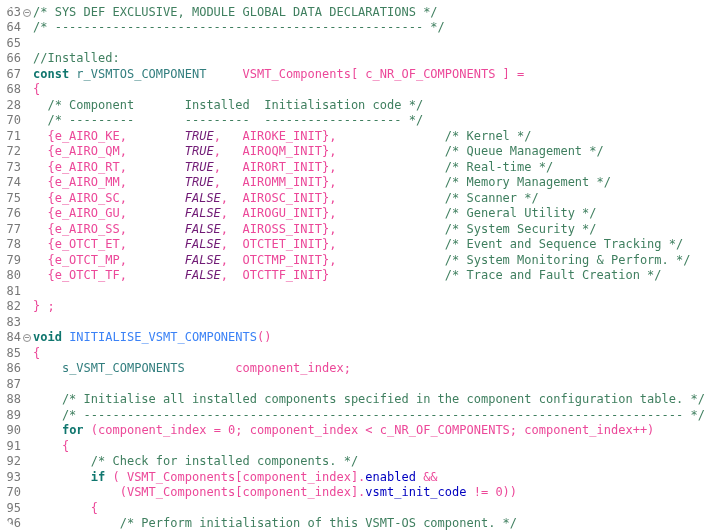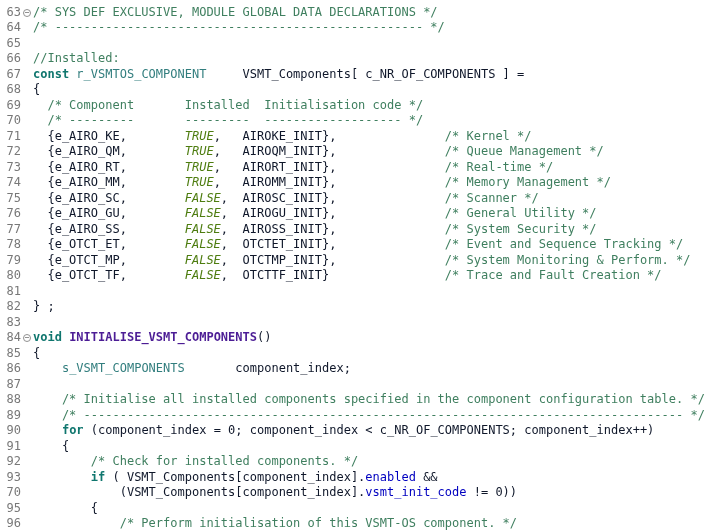--- a/index.html
+++ b/index.html
@@ -2,21 +2,21 @@
 <html><head>
 <meta charset="utf-8">
 <style>
   html, body { margin:0; padding:0; }
   body {
     width:725px; height:531px; overflow:hidden;
     background:#ffffff;
     font-family:"DejaVu Sans Mono", monospace;
   }
   .editor-viewport {
-    position:relative; width:725px; height:531px; overflow:hidden;
+    position:relative; width:725px; height:531px; overflow:hidden;border-radius:30px;
   }
   .lines {
     position:absolute; left:0; top:-11px;
     font-size:12px; line-height:15.5px;
   }
   .line { display:flex; height:15.5px; white-space:pre; }
   .num {
     flex:none; width:21px; text-align:right;
     color:#787878;
   }
@@ -24,41 +24,41 @@
   .fold-circle {
     position:absolute; left:2px; top:4px;
     width:8px; height:8px; box-sizing:border-box;
     border:1px solid #919191; border-radius:50%; background:#fff;
   }
   .fold-circle::after {
     content:""; position:absolute; left:1px; right:1px; top:2px;
     border-top:1px solid #919191;
   }
   .code { flex:none; color:#000; }
-  .seg.p { color:#0f172a; }
+  .seg.p { color:#ec4899; }
   .seg.k { color:#0f766e; font-weight:bold; }
   .seg.c { color:#3F7F5F; }
   .seg.t { color:#327E7E; }
-  .seg.b { color:#4d7c0f; font-style:italic; }
+  .seg.b { color:#701a75; font-style:italic; }
   .seg.f { color:#0000C0; }
-  .seg.n { color:#4c1d95; font-weight:bold; }
+  .seg.n { color:#3b82f6; font-weight:normal; }
 </style>
 </head>
 <body>
 
 <div class="editor-viewport">
   <div class="lines" id="code-lines">
       <div class="line"><span class="num">62</span><span class="foldbar"></span><span class="code"></span></div>
       <div class="line"><span class="num">63</span><span class="foldbar"><span class="fold-circle"></span></span><span class="code"><span class="seg c">/* SYS DEF EXCLUSIVE, MODULE GLOBAL DATA DECLARATIONS */</span></span></div>
       <div class="line"><span class="num">64</span><span class="foldbar"></span><span class="code"><span class="seg c">/* --------------------------------------------------- */</span></span></div>
       <div class="line"><span class="num">65</span><span class="foldbar"></span><span class="code"></span></div>
       <div class="line"><span class="num">66</span><span class="foldbar"></span><span class="code"><span class="seg c">//Installed:</span></span></div>
       <div class="line"><span class="num">67</span><span class="foldbar"></span><span class="code"><span class="seg k">const</span><span class="seg p"> </span><span class="seg t">r_VSMTOS_COMPONENT</span><span class="seg p">     VSMT_Components[ c_NR_OF_COMPONENTS ] =</span></span></div>
       <div class="line"><span class="num">68</span><span class="foldbar"></span><span class="code"><span class="seg p">{</span></span></div>
-      <div class="line"><span class="num">69</span><span class="foldbar"></span><span class="code"><span class="seg c">  /* Component       Installed  Initialisation code */</span></span></div>
+      <div class="line"><span class="num">28</span><span class="foldbar"></span><span class="code"><span class="seg c">  /* Component       Installed  Initialisation code */</span></span></div>
       <div class="line"><span class="num">70</span><span class="foldbar"></span><span class="code"><span class="seg c">  /* ---------       ---------  ------------------- */</span></span></div>
       <div class="line"><span class="num">71</span><span class="foldbar"></span><span class="code"><span class="seg p">  {e_AIRO_KE,        </span><span class="seg b">TRUE</span><span class="seg p">,   AIROKE_INIT},               </span><span class="seg c">/* Kernel */</span></span></div>
       <div class="line"><span class="num">72</span><span class="foldbar"></span><span class="code"><span class="seg p">  {e_AIRO_QM,        </span><span class="seg b">TRUE</span><span class="seg p">,   AIROQM_INIT},               </span><span class="seg c">/* Queue Management */</span></span></div>
       <div class="line"><span class="num">73</span><span class="foldbar"></span><span class="code"><span class="seg p">  {e_AIRO_RT,        </span><span class="seg b">TRUE</span><span class="seg p">,   AIRORT_INIT},               </span><span class="seg c">/* Real-time */</span></span></div>
       <div class="line"><span class="num">74</span><span class="foldbar"></span><span class="code"><span class="seg p">  {e_AIRO_MM,        </span><span class="seg b">TRUE</span><span class="seg p">,   AIROMM_INIT},               </span><span class="seg c">/* Memory Management */</span></span></div>
       <div class="line"><span class="num">75</span><span class="foldbar"></span><span class="code"><span class="seg p">  {e_AIRO_SC,        </span><span class="seg b">FALSE</span><span class="seg p">,  AIROSC_INIT},               </span><span class="seg c">/* Scanner */</span></span></div>
       <div class="line"><span class="num">76</span><span class="foldbar"></span><span class="code"><span class="seg p">  {e_AIRO_GU,        </span><span class="seg b">FALSE</span><span class="seg p">,  AIROGU_INIT},               </span><span class="seg c">/* General Utility */</span></span></div>
       <div class="line"><span class="num">77</span><span class="foldbar"></span><span class="code"><span class="seg p">  {e_AIRO_SS,        </span><span class="seg b">FALSE</span><span class="seg p">,  AIROSS_INIT},               </span><span class="seg c">/* System Security */</span></span></div>
       <div class="line"><span class="num">78</span><span class="foldbar"></span><span class="code"><span class="seg p">  {e_OTCT_ET,        </span><span class="seg b">FALSE</span><span class="seg p">,  OTCTET_INIT},               </span><span class="seg c">/* Event and Sequence Tracking */</span></span></div>
       <div class="line"><span class="num">79</span><span class="foldbar"></span><span class="code"><span class="seg p">  {e_OTCT_MP,        </span><span class="seg b">FALSE</span><span class="seg p">,  OTCTMP_INIT},               </span><span class="seg c">/* System Monitoring &amp; Perform. */</span></span></div>

